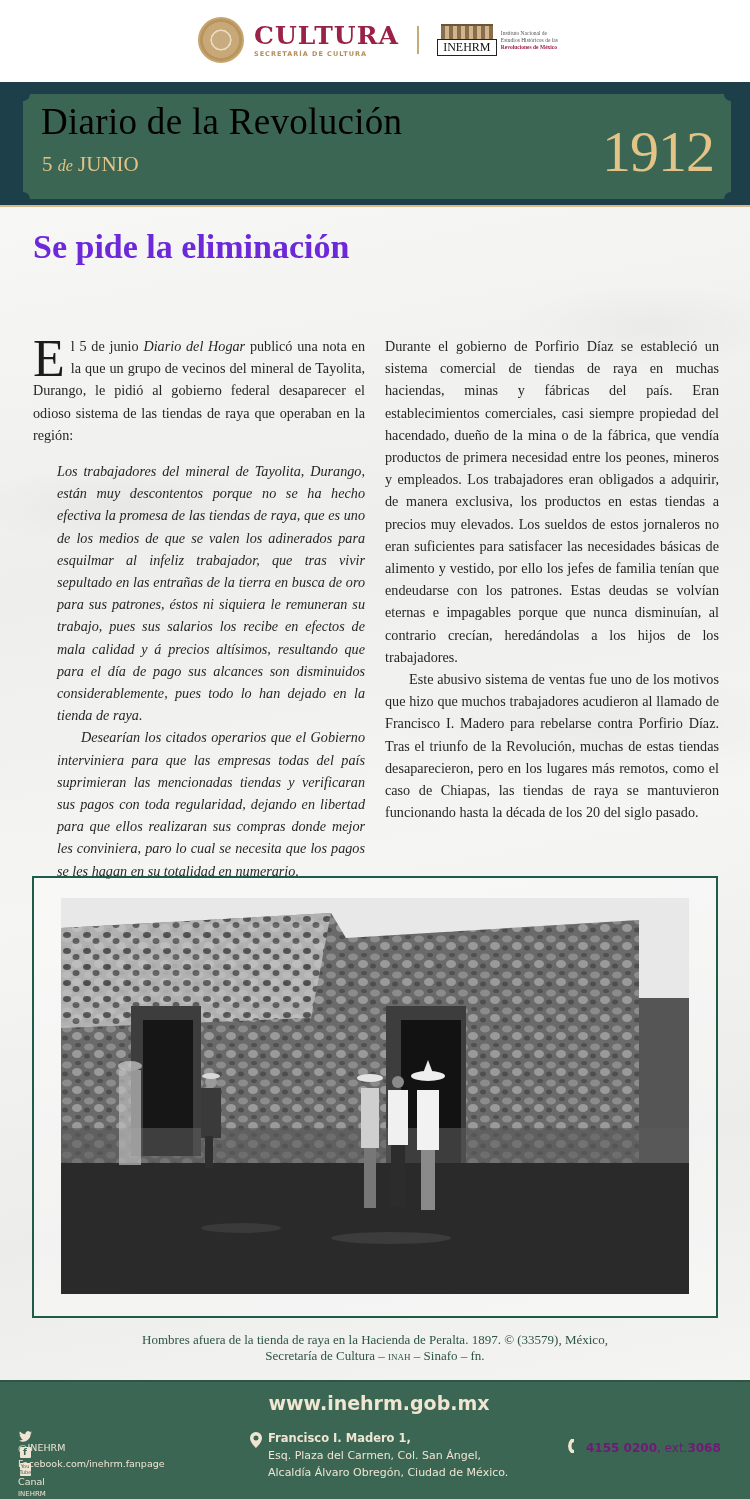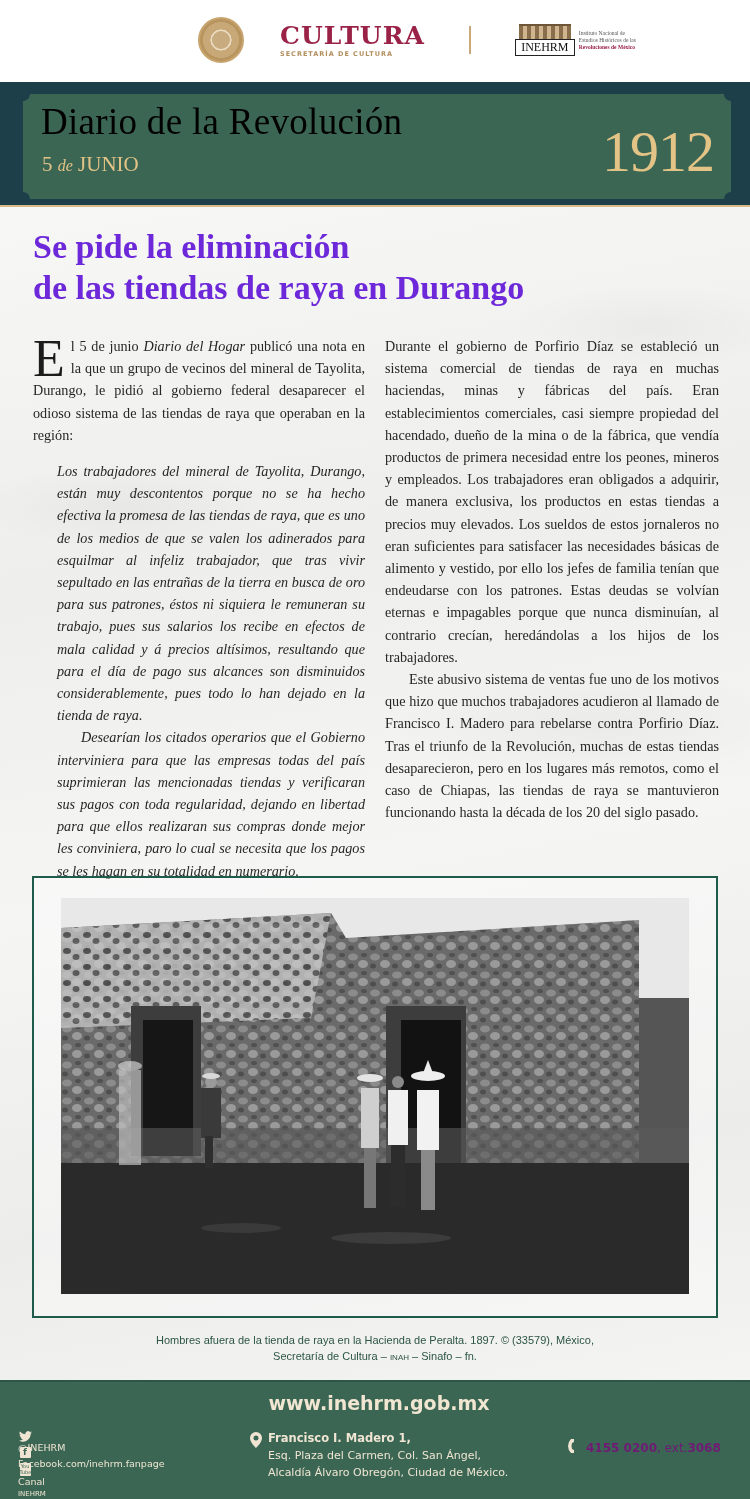--- a/index.html
+++ b/index.html
@@ -15,21 +15,21 @@
     background:
       radial-gradient(ellipse 220px 60px at 120px 300px, rgba(0,0,0,0.035), transparent 70%),
       radial-gradient(ellipse 300px 80px at 600px 520px, rgba(0,0,0,0.035), transparent 70%),
       radial-gradient(ellipse 260px 70px at 300px 820px, rgba(0,0,0,0.03), transparent 70%),
       radial-gradient(ellipse 200px 60px at 650px 120px, rgba(0,0,0,0.03), transparent 70%),
       linear-gradient(170deg, #f7f7f6 0%, #eeeeed 30%, #f5f5f4 55%, #ececeb 80%, #f4f4f3 100%);
   }
 
   
   .topbar { position: absolute; left: 0; top: 0; width: 750px; height: 82px; background: #ffffff; }
-  .logo-wrap { position: absolute; left: 198px; top: 16px; height: 48px; display: flex; align-items: center; gap: 26px; }
+  .logo-wrap { position: absolute; left: 198px; top: 16px; height: 48px; display: flex; align-items: center; }
   .seal {
     width: 46px; height: 46px; border-radius: 50%;
     background: radial-gradient(circle at 50% 50%, #e9dcc2 0 35%, #c9a878 36% 60%, #b8955e 61% 100%);
     border: 2px solid #c8a46e;
     position: relative;
   }
   .seal::after {
     content: ""; position: absolute; left: 12px; top: 12px; width: 18px; height: 18px;
     border-radius: 50%; background: #b38b52; opacity: .6;
   }
@@ -109,21 +109,21 @@
     border: 2px solid #1f5b4a; background: rgba(255,255,255,0.35);
   }
   .photo {
     position: absolute; left: 61px; top: 898px; width: 628px; height: 396px; overflow: hidden;
     background: linear-gradient(#ebebeb 0%, #e4e4e4 100%);
   }
   .photo svg { display: block; }
 
   .caption {
     position: absolute; left: 100px; top: 1332px; width: 550px; text-align: center;
-    font-family: Liberation Sans, sans-serif; font-size: 11px; line-height: 16px; color: #2d5546;
+    font-family: Liberation Serif, serif; font-size: 13px; line-height: 16px; color: #2d5546;
   }
   .caption .sc { font-variant: small-caps; }
 
   
   .footer { position: absolute; left: 0; top: 1382px; width: 750px; height: 117px; background: #3b6654; }
   .footer-top-line { position: absolute; left: 0; top: 1380px; width: 750px; height: 2px; background: #2e5545; }
   .url {
     position: absolute; left: 4px; top: 1392px; width: 750px; text-align: center;
     font-family: "DejaVu Sans", sans-serif; font-weight: bold; font-size: 19px; color: #f0e6d2;
   }
@@ -181,21 +181,20 @@
 <div class="band-date">
   <span>5</span>
   <em>de</em>
   <span>JUNIO</span>
 </div>
 <div class="band-year">1912</div>
 <div class="band-gold"></div>
 
 <h1 class="headline">
   <span>Se pide la eliminación</span><br>
-  <span>de las tiendas de raya en Durango</span>
 </h1>
 
 <div class="col col-left">
   <p>
     <span class="dropcap">E</span><span>l 5 de junio </span><em>Diario del Hogar</em><span> publicó una nota en la que un grupo de vecinos del mineral de Tayolita, Durango, le pidió al gobierno federal desaparecer el odioso sistema de las tiendas de raya que operaban en la región:</span>
   </p>
   <div class="quote">
     <p>Los trabajadores del mineral de Tayolita, Durango, están muy descontentos porque no se ha hecho efectiva la promesa de las tiendas de raya, que es uno de los medios de que se valen los adinerados para esquilmar al infeliz trabajador, que tras vivir sepultado en las entrañas de la tierra en busca de oro para sus patrones, éstos ni siquiera le remuneran su trabajo, pues sus salarios los recibe en efectos de mala calidad y á precios altísimos, resultando que para el día de pago sus alcances son disminuidos considerablemente, pues todo lo han dejado en la tienda de raya.</p>
     <p class="indent">Desearían los citados operarios que el Gobierno interviniera para que las empresas todas del país suprimieran las mencionadas tiendas y verificaran sus pagos con toda regularidad, dejando en libertad para que ellos realizaran sus compras donde mejor les conviniera, paro lo cual se necesita que los pagos se les hagan en su totalidad en numerario.</p>
   </div>

